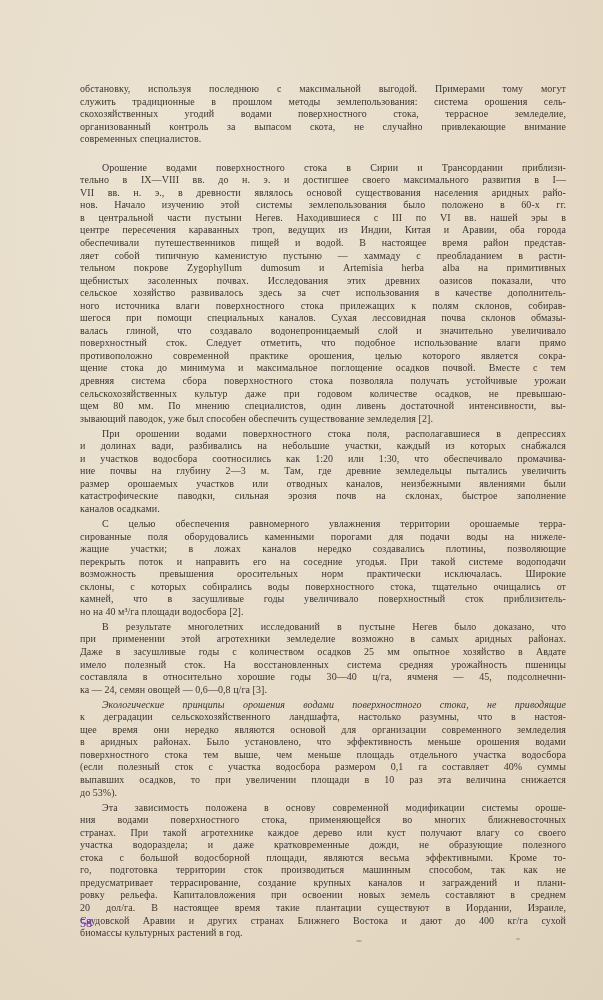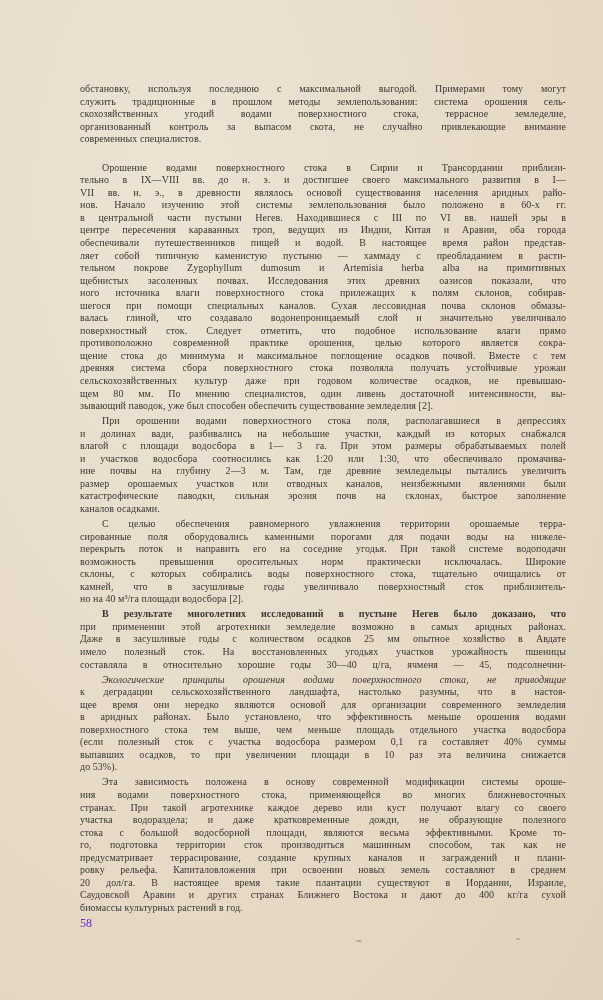--- a/index.html
+++ b/index.html
@@ -42,56 +42,58 @@
       <span class="line" style="padding-left: 22px; margin-top: 16px;">Орошение водами поверхностного стока в Сирии и Трансордании приблизи-</span>
       <span class="line">тельно в IX—VIII вв. до н. э. и достигшее своего максимального развития в I—</span>
       <span class="line">VII вв. н. э., в древности являлось основой существования населения аридных райо-</span>
       <span class="line">нов. Начало изучению этой системы землепользования было положено в 60-х гг.</span>
       <span class="line">в центральной части пустыни Негев. Находившиеся с III по VI вв. нашей эры в</span>
       <span class="line">центре пересечения караванных троп, ведущих из Индии, Китая и Аравии, оба города</span>
       <span class="line">обеспечивали путешественников пищей и водой. В настоящее время район представ-</span>
       <span class="line">ляет собой типичную каменистую пустыню — хаммаду с преобладанием в расти-</span>
       <span class="line">тельном покрове Zygophyllum dumosum и Artemisia herba alba на примитивных</span>
       <span class="line">щебнистых засоленных почвах. Исследования этих древних оазисов показали, что</span>
+      <span class="line">сельское хозяйство развивалось здесь за счет использования в качестве дополнитель-</span>
       <span class="line">ного источника влаги поверхностного стока прилежащих к полям склонов, собирав-</span>
       <span class="line">шегося при помощи специальных каналов. Сухая лессовидная почва склонов обмазы-</span>
       <span class="line">валась глиной, что создавало водонепроницаемый слой и значительно увеличивало</span>
       <span class="line">поверхностный сток. Следует отметить, что подобное использование влаги прямо</span>
       <span class="line">противоположно современной практике орошения, целью которого является сокра-</span>
       <span class="line">щение стока до минимума и максимальное поглощение осадков почвой. Вместе с тем</span>
       <span class="line">древняя система сбора поверхностного стока позволяла получать устойчивые урожаи</span>
       <span class="line">сельскохозяйственных культур даже при годовом количестве осадков, не превышаю-</span>
       <span class="line">щем 80 мм. По мнению специалистов, один ливень достаточной интенсивности, вы-</span>
       <span class="line last">зывающий паводок, уже был способен обеспечить существование земледелия [2].</span>
     </div>
     <div class="para indent" style="text-indent: 0px;">
       <span class="line" style="padding-left: 22px;">При орошении водами поверхностного стока поля, располагавшиеся в депрессиях</span>
       <span class="line">и долинах вади, разбивались на небольшие участки, каждый из которых снабжался</span>
-      <span class="line">влагой с площади водосбора в 1— 3 га. При этом размеры обрабатываемых полей</span>
       <span class="line">и участков водосбора соотносились как 1:20 или 1:30, что обеспечивало промачива-</span>
       <span class="line">ние почвы на глубину 2—3 м. Там, где древние земледельцы пытались увеличить</span>
       <span class="line">размер орошаемых участков или отводных каналов, неизбежными явлениями были</span>
       <span class="line">катастрофические паводки, сильная эрозия почв на склонах, быстрое заполнение</span>
       <span class="line last">каналов осадками.</span>
     </div>
     <div class="para indent" style="text-indent: 0px;">
       <span class="line" style="padding-left: 22px;">С целью обеспечения равномерного увлажнения территории орошаемые терра-</span>
       <span class="line">сированные поля оборудовались каменными порогами для подачи воды на нижеле-</span>
+      <span class="line">жащие участки; в ложах каналов нередко создавались плотины, позволяющие</span>
       <span class="line">перекрыть поток и направить его на соседние угодья. При такой системе водоподачи</span>
       <span class="line">возможность превышения оросительных норм практически исключалась. Широкие</span>
       <span class="line">склоны, с которых собирались воды поверхностного стока, тщательно очищались от</span>
       <span class="line">камней, что в засушливые годы увеличивало поверхностный сток приблизитель-</span>
       <span class="line last">но на 40 м³/га площади водосбора [2].</span>
     </div>
     <div class="para indent" style="text-indent: 0px;">
-      <span class="line" style="padding-left: 22px; font-weight: bold;">В результате многолетних исследований в пустыне Негев было доказано, что</span>
+      <span class="line" style="padding-left: 22px;">В результате многолетних исследований в пустыне Негев было доказано, что</span>
       <span class="line">при применении этой агротехники земледелие возможно в самых аридных районах.</span>
       <span class="line">Даже в засушливые годы с количеством осадков 25 мм опытное хозяйство в Авдате</span>
-      <span class="line">имело полезный сток. На восстановленных угодьях участков урожайность пшеницы</span>
+      <span class="line">имело полезный сток. На восстановленных система средняя урожайность пшеницы</span>
       <span class="line">составляла в относительно хорошие годы 30—40 ц/га, ячменя — 45, подсолнечни-</span>
+      <span class="line last">ка — 24, семян овощей — 0,6—0,8 ц/га [3].</span>
     </div>
     <div class="para indent" style="text-indent: 0px;">
       <span class="line" style="padding-left: 22px; font-style: italic;">Экологические принципы орошения водами поверхностного стока, не приводящие</span>
       <span class="line">к деградации сельскохозяйственного ландшафта, настолько разумны, что в настоя-</span>
       <span class="line">щее время они нередко являются основой для организации современного земледелия</span>
       <span class="line">в аридных районах. Было установлено, что эффективность меньше орошения водами</span>
       <span class="line">поверхностного стока тем выше, чем меньше площадь отдельного участка водосбора</span>
       <span class="line">(если полезный сток с участка водосбора размером 0,1 га составляет 40% суммы</span>
       <span class="line">выпавших осадков, то при увеличении площади в 10 раз эта величина снижается</span>
       <span class="line last">до 53%).</span>

